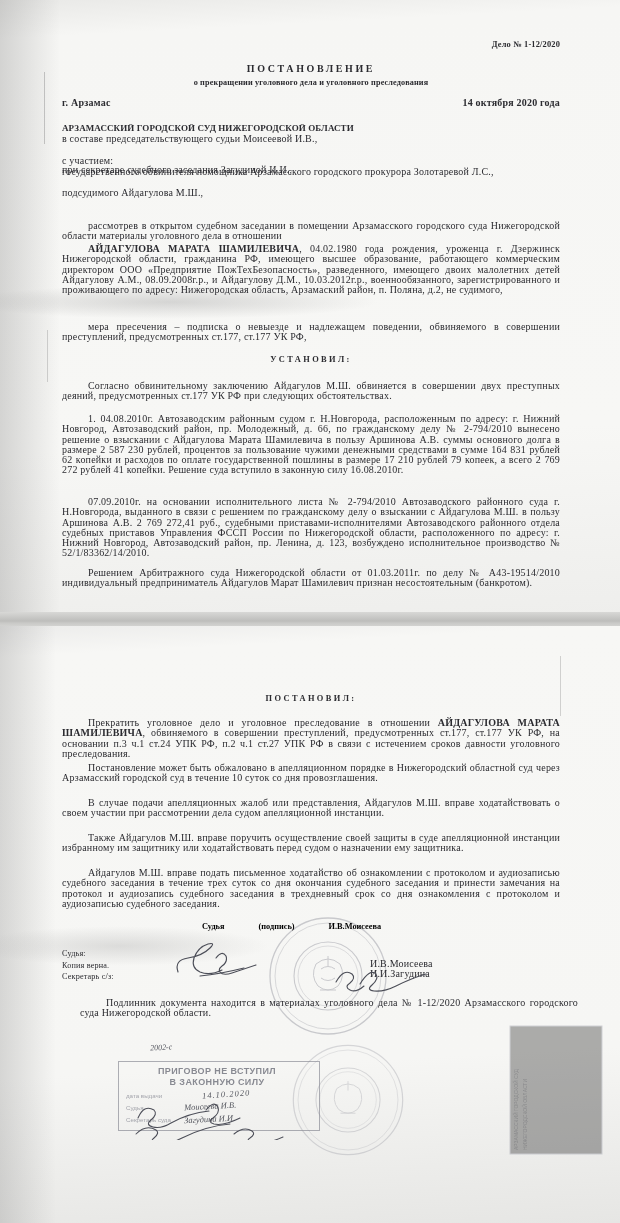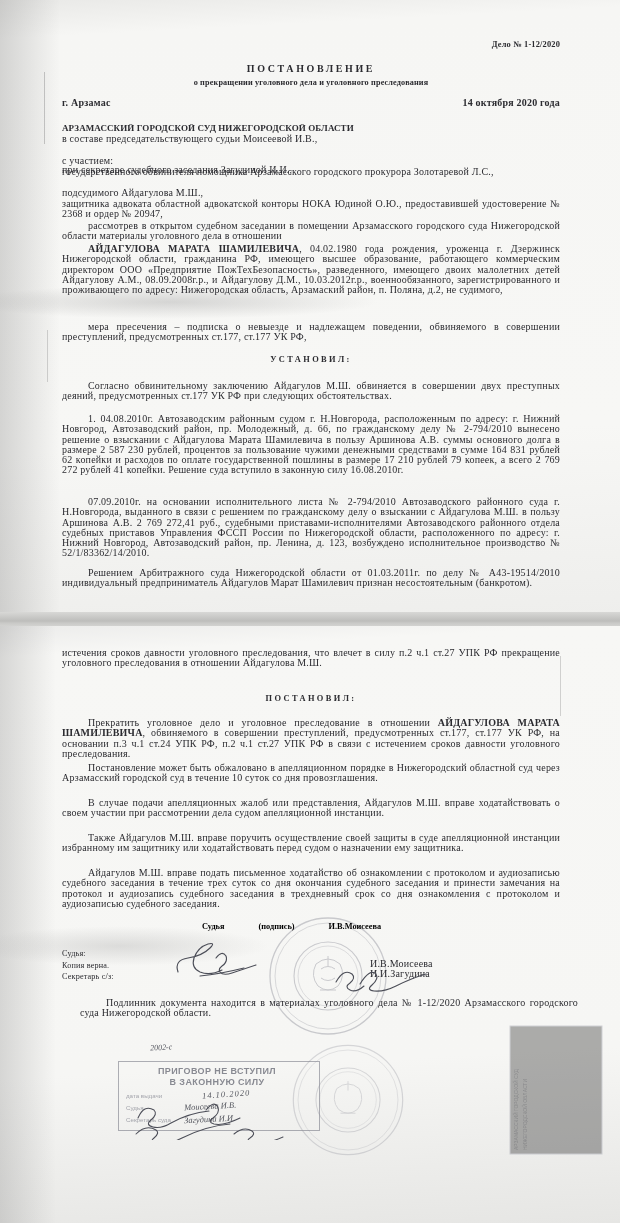--- a/index.html
+++ b/index.html
@@ -90,23 +90,20 @@
     </div>
     <div class="inner" style="top:156px;">
       <div class="t">с участием:</div>
     </div>
     <div class="inner" style="top:167px;">
       <div class="t">государственного обвинителя помощника Арзамасского городского прокурора Золотаревой Л.С.,</div>
     </div>
     <div class="inner" style="top:188px;">
       <div class="t">подсудимого Айдагулова М.Ш.,</div>
     </div>
-    <div class="inner" style="top:199px;">
-      <div class="t">защитника адвоката областной адвокатской конторы НОКА Юдиной О.Ю., предоставившей удостоверение № 2368 и ордер № 20947,</div>
-    </div>
     <div class="inner" style="top:221px;">
       <div class="t ind">рассмотрев в открытом судебном заседании в помещении Арзамасского городского суда Нижегородской области материалы уголовного дела в отношении</div>
     </div>
 
     <div class="inner" style="top:244px;">
       <div class="t ind">
         <span class="b">АЙДАГУЛОВА МАРАТА ШАМИЛЕВИЧА</span><span>, 04.02.1980 года рождения, уроженца г. Дзержинск Нижегородской области, гражданина РФ, имеющего высшее образование, работающего коммерческим директором ООО «Предприятие ПожТехБезопасность», разведенного, имеющего двоих малолетних детей Айдагулову А.М., 08.09.2008г.р., и Айдагулову Д.М., 10.03.2012г.р., военнообязанного, зарегистрированного и проживающего по адресу: Нижегородская область, Арзамаский район, п. Поляна, д.2, не судимого,</span>
       </div>
     </div>
 
@@ -133,23 +130,20 @@
   </div>
 
   <div class="gap"></div>
 
   <div class="sheet" id="sheet-bottom">
 
     <div class="smudge" style="left:0;top:0;width:56px;height:597px;background:linear-gradient(90deg,rgba(120,120,120,.26),rgba(120,120,120,0));border-radius:0;"></div>
     <div class="smudge" style="left:-30px;top:300px;width:300px;height:40px;background:radial-gradient(ellipse at center,rgba(150,150,150,.28),rgba(150,150,150,0) 70%);"></div>
     <div class="fold" style="left:560px;top:30px;width:1px;height:60px;background:rgba(120,120,120,.3);"></div>
 
-    <div class="inner" style="top:22px;">
-      <div class="t">истечения сроков давности уголовного преследования, что влечет в силу п.2 ч.1 ст.27 УПК РФ прекращение уголовного преследования  в отношении Айдагулова М.Ш.</div>
-    </div>
 
     <div class="inner" style="top:68px;">
       <div class="sect t">ПОСТАНОВИЛ:</div>
     </div>
 
     <div class="inner" style="top:92px;">
       <div class="t ind">
         <span>Прекратить уголовное дело и уголовное преследование в отношении </span><span class="b">АЙДАГУЛОВА МАРАТА ШАМИЛЕВИЧА</span><span>, обвиняемого в совершении преступлений, предусмотренных ст.177, ст.177 УК РФ, на основании п.3 ч.1 ст.24 УПК РФ, п.2 ч.1 ст.27 УПК РФ в связи с истечением сроков давности уголовного преследования.</span>
       </div>
     </div>

